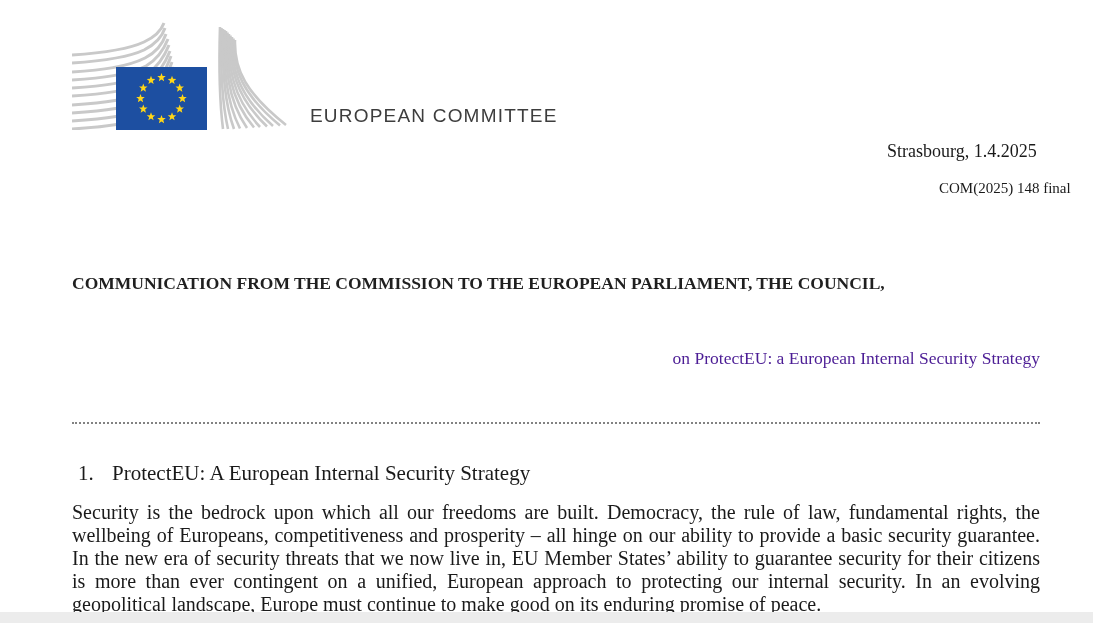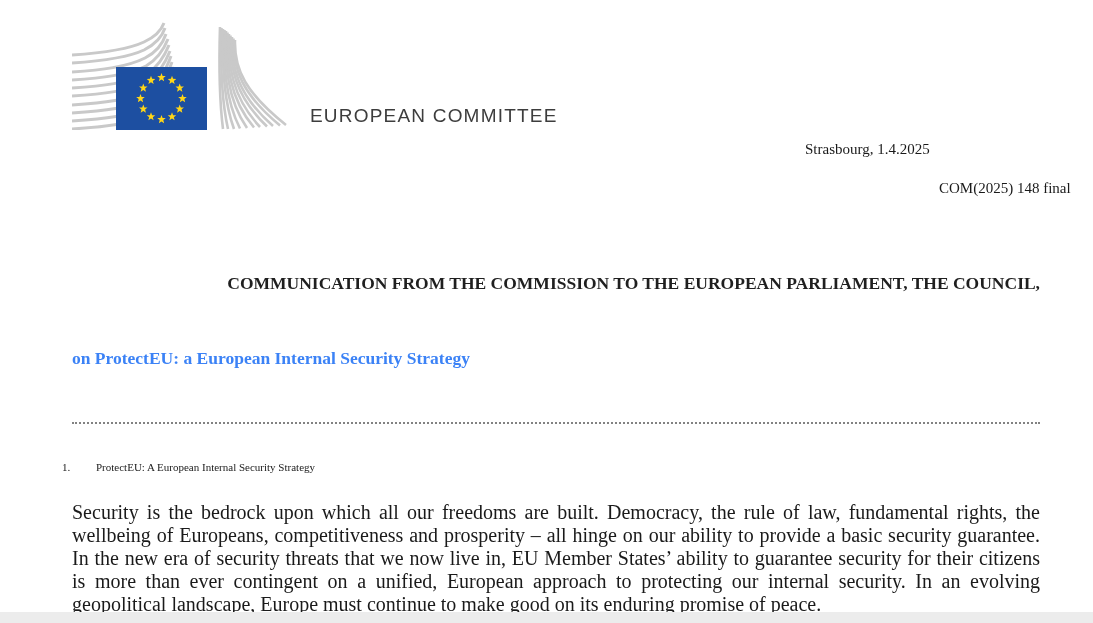--- a/index.html
+++ b/index.html
@@ -32,73 +32,73 @@
     font-family: "Liberation Sans", sans-serif;
     font-size: 19px;
     letter-spacing: 1.2px;
     color: #3d3d3d;
     white-space: nowrap;
   }
 
   
   .place-date {
     position: absolute;
-    left: 805px;
+    left: 887px;
     top: 141px;
-    font-size: 15px;
+    font-size: 18px;
     white-space: nowrap;
   }
   .doc-reference {
     position: absolute;
     left: 900px;
     top: 180px;
     font-size: 15px;
     white-space: nowrap;
     margin-left: 39px;
   }
 
   
   .doc-title {
     position: absolute;
     left: 72px;
     top: 271px;
     width: 968px;
-    text-align: right;
+    text-align: left;
     font-weight: bold;
     font-size: 17.5px;
     line-height: 24px;
     color: #1f1f1f;
   }
   .doc-subtitle {
     position: absolute;
     left: 72px;
     top: 348px;
     width: 968px;
-    text-align: left;
-    font-weight: bold;
+    text-align: right;
+    font-weight: normal;
     font-size: 17.5px;
-    color: #3b82f6;
+    color: #4c1d95;
   }
 
   
   .separator-rule {
     position: absolute;
     left: 72px;
     top: 422px;
     width: 968px;
     height: 0;
     border-top: 2px dotted #828282;
   }
 
   
   .section-heading {
     position: absolute;
-    left: 62px;
+    left: 78px;
     top: 461px;
-    font-size: 11px;
+    font-size: 21px;
     white-space: nowrap;
   }
   .section-heading .section-number {
     display: inline-block;
     width: 34px;
   }
 
   
   .body-paragraph {
     position: absolute;

